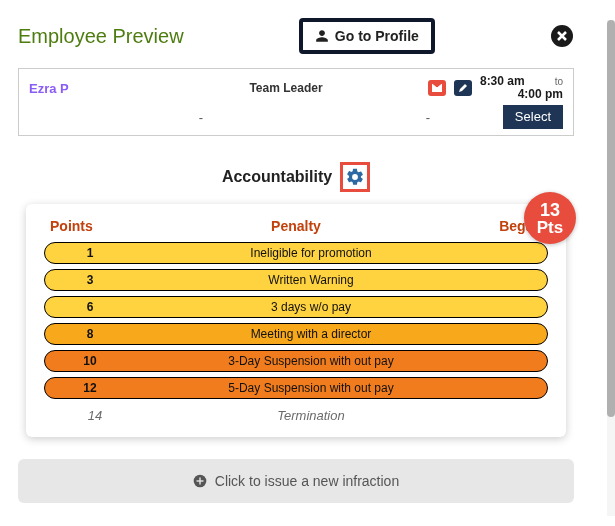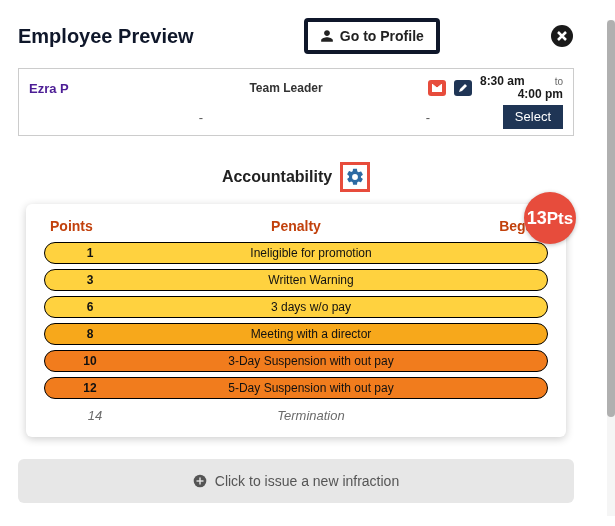--- a/index.html
+++ b/index.html
@@ -4,30 +4,30 @@
 <style>
   * { box-sizing: border-box; }
   html, body { margin:0; padding:0; font-family: Arial, Helvetica, sans-serif; background:#fff; }
   .viewport { width:615px; height:526px; position:relative; overflow:hidden; }
   .scroll-region { position:absolute; right:0; top:20px; bottom:10px; width:8px; }
   .scrolltrack { position:absolute; right:0; top:0; bottom:0; width:8px; background:#f5f5f5; }
   .scrollthumb { position:absolute; right:0; top:0; width:8px; height:80%; background:#b0b0b0; border-radius:4px; }
   .content { padding:18px 26px 10px 18px; width:600px; }
 
   .header-row { display:flex; align-items:center; margin-bottom:14px; }
-  .title { font-size:20px; color:#0f172a; font-weight:700; flex:0 0 auto; }
+  .title { font-size:20px; color:#4d7c0f; font-weight:400; flex:0 0 auto; }
   .header-center { flex:1; text-align:center; }
   .profile-btn { display:inline-flex; align-items:center; gap:6px; border:4px solid #0f172a; background:#fff; color:#222; font-weight:600; font-size:14px; padding:6px 12px; border-radius:4px; cursor:pointer; }
   .close-x { width:24px; height:24px; display:inline-flex; align-items:center; justify-content:center; cursor:pointer; }
   .close-x svg circle { fill:#1a1a1a; }
   .close-x svg path { stroke:#fff; stroke-width:2.5; }
 
   .emp-card { border:1px solid #ccc; }
   .emp-row1 { display:flex; align-items:center; padding:6px 10px 2px 10px; font-size:13px; }
-  .emp-name { font-weight:700; color:#4c1d95; flex:0 0 160px; }
+  .emp-name { font-weight:700; color:#8b5cf6; flex:0 0 160px; }
   .emp-role { flex:1; text-align:center; font-weight:700; color:#333; font-size:12px; }
   .emp-right { flex:0 0 180px; display:flex; align-items:center; justify-content:flex-end; gap:8px; }
   .icon-chip { width:18px; height:16px; border-radius:3px; display:inline-flex; align-items:center; justify-content:center; }
   .chip-red { background:#e74c3c; }
   .chip-blue { background:#1f3555; }
   .time-block { font-size:12px; color:#1a1a1a; text-align:right; line-height:1.1; font-weight:700; }
   .time-to { font-size:10px; font-weight:400; color:#666; margin-left:2px;padding-left:28px; }
   .emp-row2 { display:flex; align-items:center; padding:2px 10px 6px 10px; font-size:13px; color:#333; }
   .c18 { flex:0 0 160px; text-align:center; }
   .cd1 { flex:1; text-align:center; color:#555; }
@@ -54,21 +54,21 @@
   .pill .pb { flex:0 0 60px; }
   .tier-a { background:#ffd23f; }
   .tier-b { background:#f7a81b; }
   .tier-c { background:#f17c1d; }
 
   .term-row { display:flex; font-size:13px; color:#6b6b6b; font-style:italic; padding:4px 6px 0 6px; }
   .term-row .pn { flex:0 0 90px; text-align:center; }
   .term-row .pp { flex:1; text-align:center; }
   .term-row .pb { flex:0 0 60px; }
 
-  .points-bubble { position:absolute; right:-2px; top:-12px; width:52px; height:52px; border-radius:50%; background:#e74c3c; color:#fff; display:flex; flex-direction:row; align-items:center; justify-content:center; font-weight:700; box-shadow:0 1px 4px rgba(0,0,0,.25); }
+  .points-bubble { position:absolute; right:-2px; top:-12px; width:52px; height:52px; border-radius:50%; background:#e74c3c; color:#fff; display:flex; flex-direction:column; align-items:center; justify-content:center; font-weight:700; box-shadow:0 1px 4px rgba(0,0,0,.25); }
   .points-bubble .num { font-size:18px; line-height:1; }
   .points-bubble .lbl { font-size:17px; line-height:1; }
 
   .issue-btn { margin:22px 0 0 0; width:100%; background:#e7e7e7; color:#555; border:none; border-radius:6px; padding:14px 0; font-size:14px; cursor:pointer; display:flex; align-items:center; justify-content:center; gap:8px; }
   .issue-btn svg { width:14px; height:14px; }
   .issue-btn svg circle { fill:#555; }
   .issue-btn svg rect { fill:#e7e7e7; }
 </style>
 </head>
 <body>

